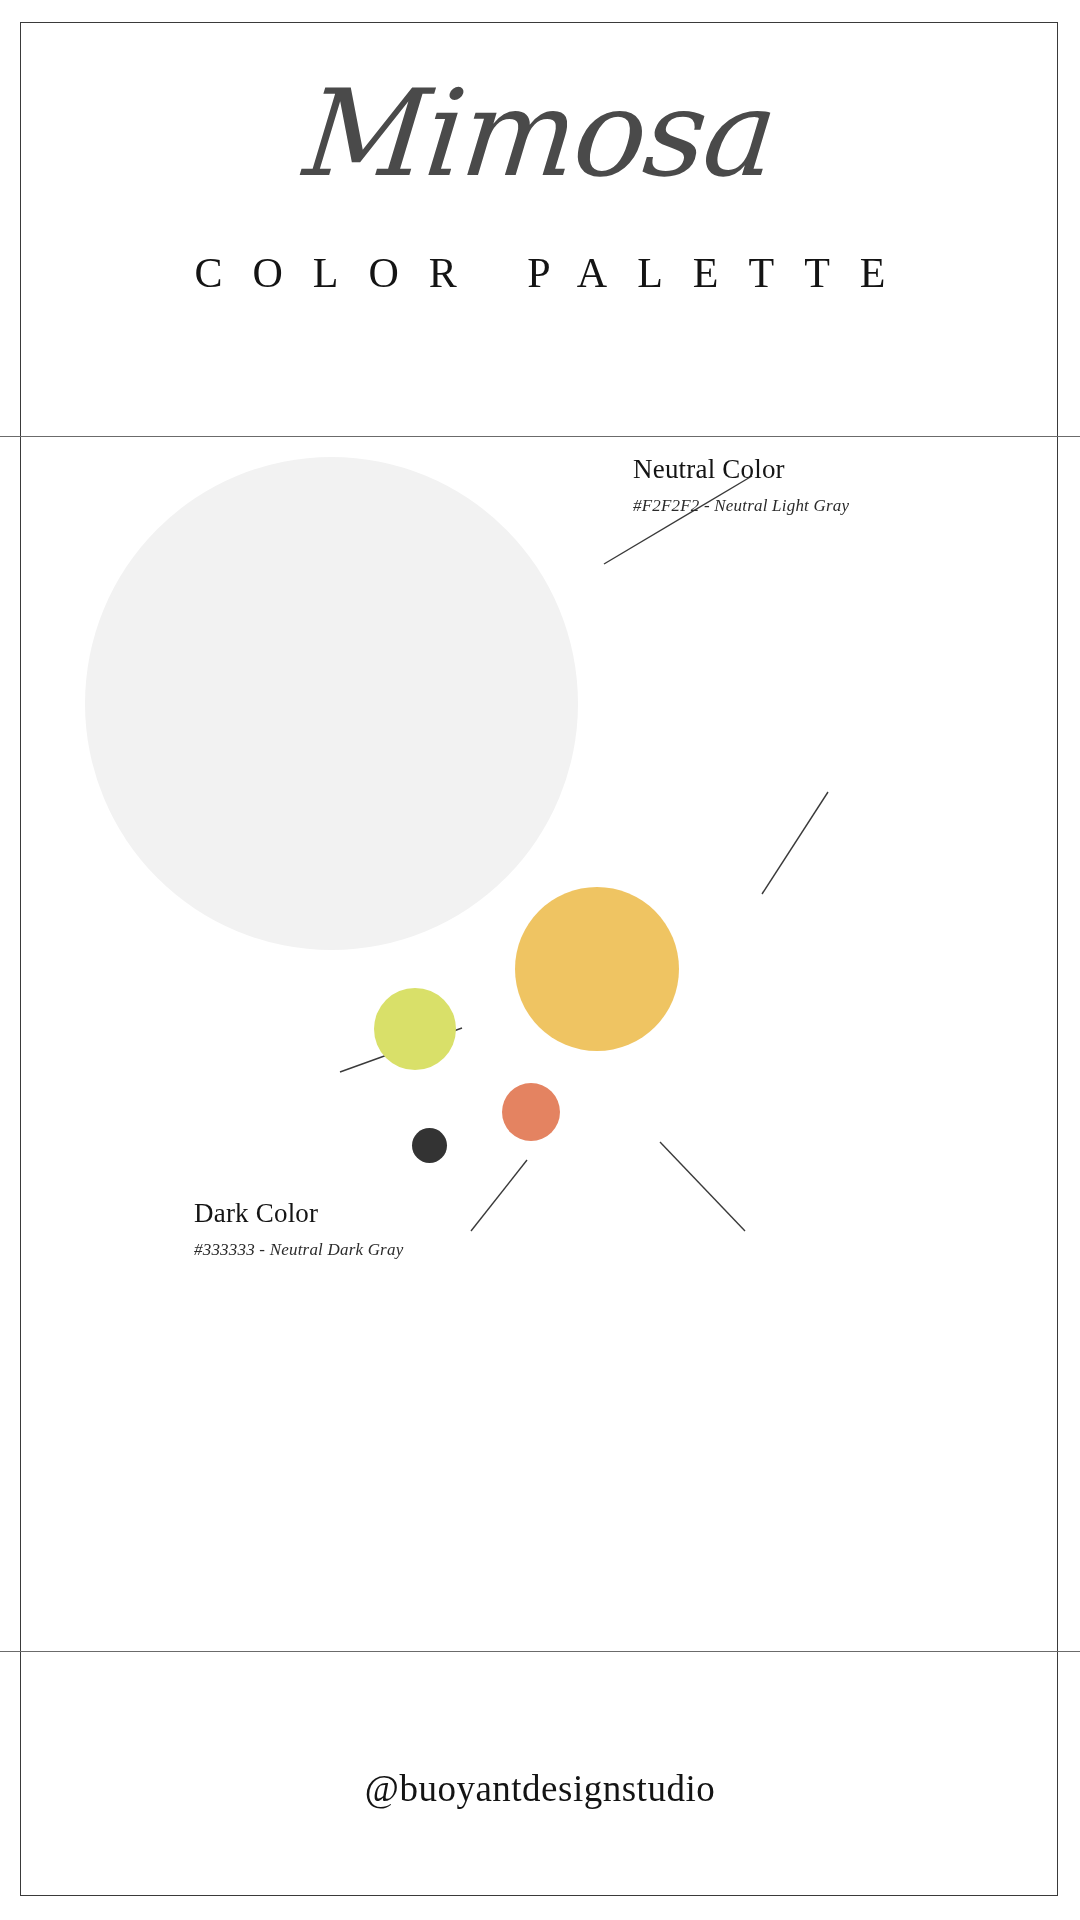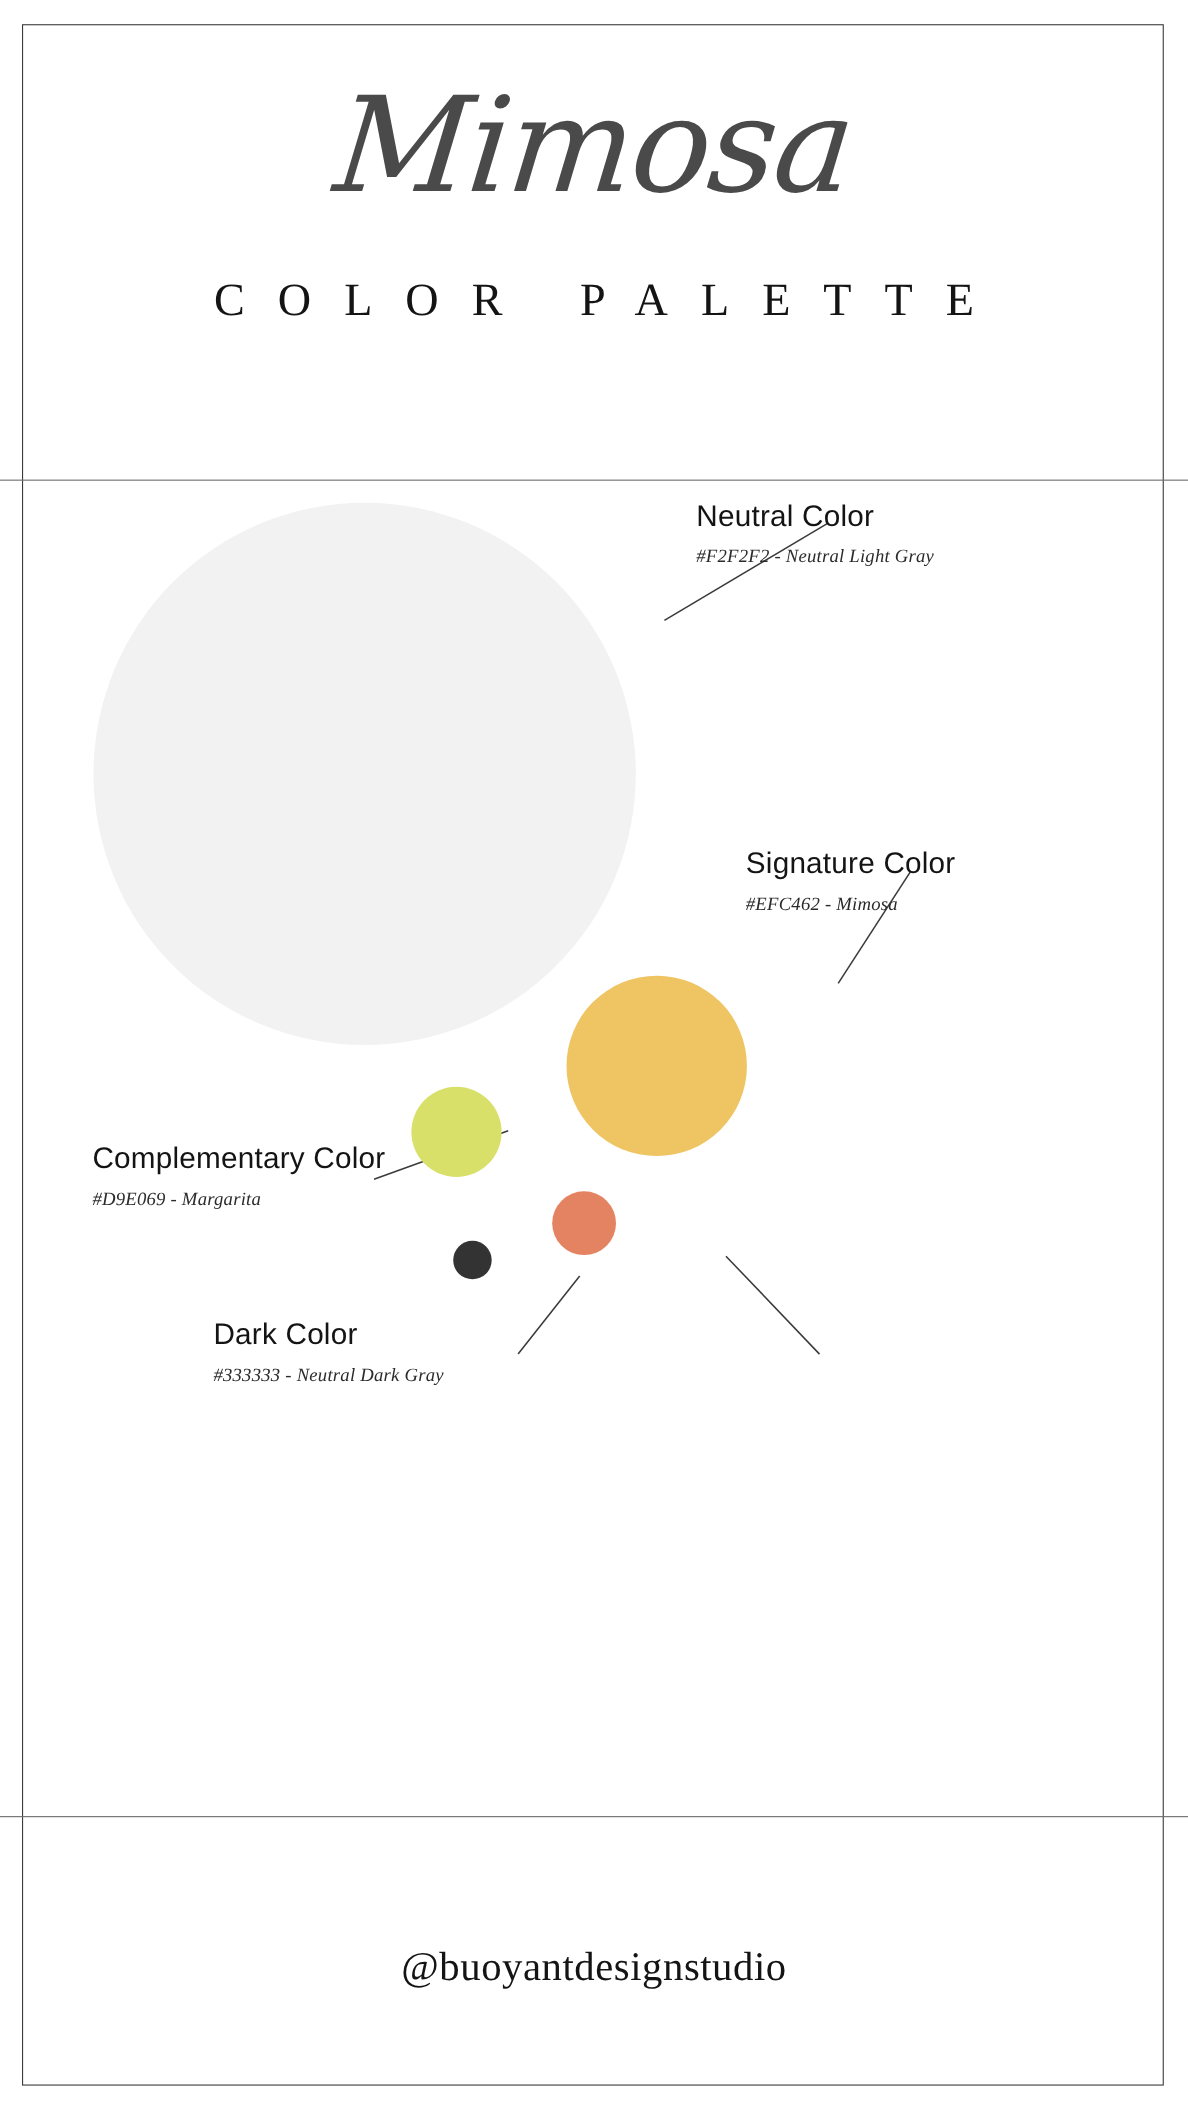--- a/index.html
+++ b/index.html
@@ -105,21 +105,21 @@
     overflow: visible;
   }
 
   
   .label {
     position: absolute;
     white-space: nowrap;
   }
   .label .title {
     display: block;
-    font-family: Liberation Sans, sans-serif;
+    font-family: Liberation Serif, serif;
     font-size: 27px;
     line-height: 1.15;
     color: #141414;
     letter-spacing: 0.2px;
   }
   .label .code {
     display: block;
     margin-top: 11px;
     font-family: "Liberation Serif", "DejaVu Serif", serif;
     font-size: 17px;
@@ -182,30 +182,21 @@
 
     <div class="swatch" style="left:502px; top:647px; width:58px; height:58px; background:#E48361;"></div>
 
     <div class="swatch" style="left:412px; top:692px; width:35px; height:35px; background:#333333;"></div>
 
     <div class="label" style="left:633px; top:18px;">
       <span class="title">Neutral Color</span>
       <span class="code">#F2F2F2 - Neutral Light Gray</span>
     </div>
 
-    <div class="label" style="left:678px; top:334px;">
-      <span class="title">Signature Color</span>
-
-      <span class="code">#EFC462 - Mimosa</span>
-    </div>
-
-    <div class="label" style="left:84px; top:602px;">
-      <span class="title">Complementary Color</span>
-      <span class="code">#D9E069 - Margarita</span>
-    </div>
+
 
     <div class="label" style="left:194px; top:762px;">
       <span class="title">Dark Color</span>
       <span class="code">#333333 - Neutral Dark Gray</span>
     </div>
 
 
   </div>
 
   <div class="footer">

